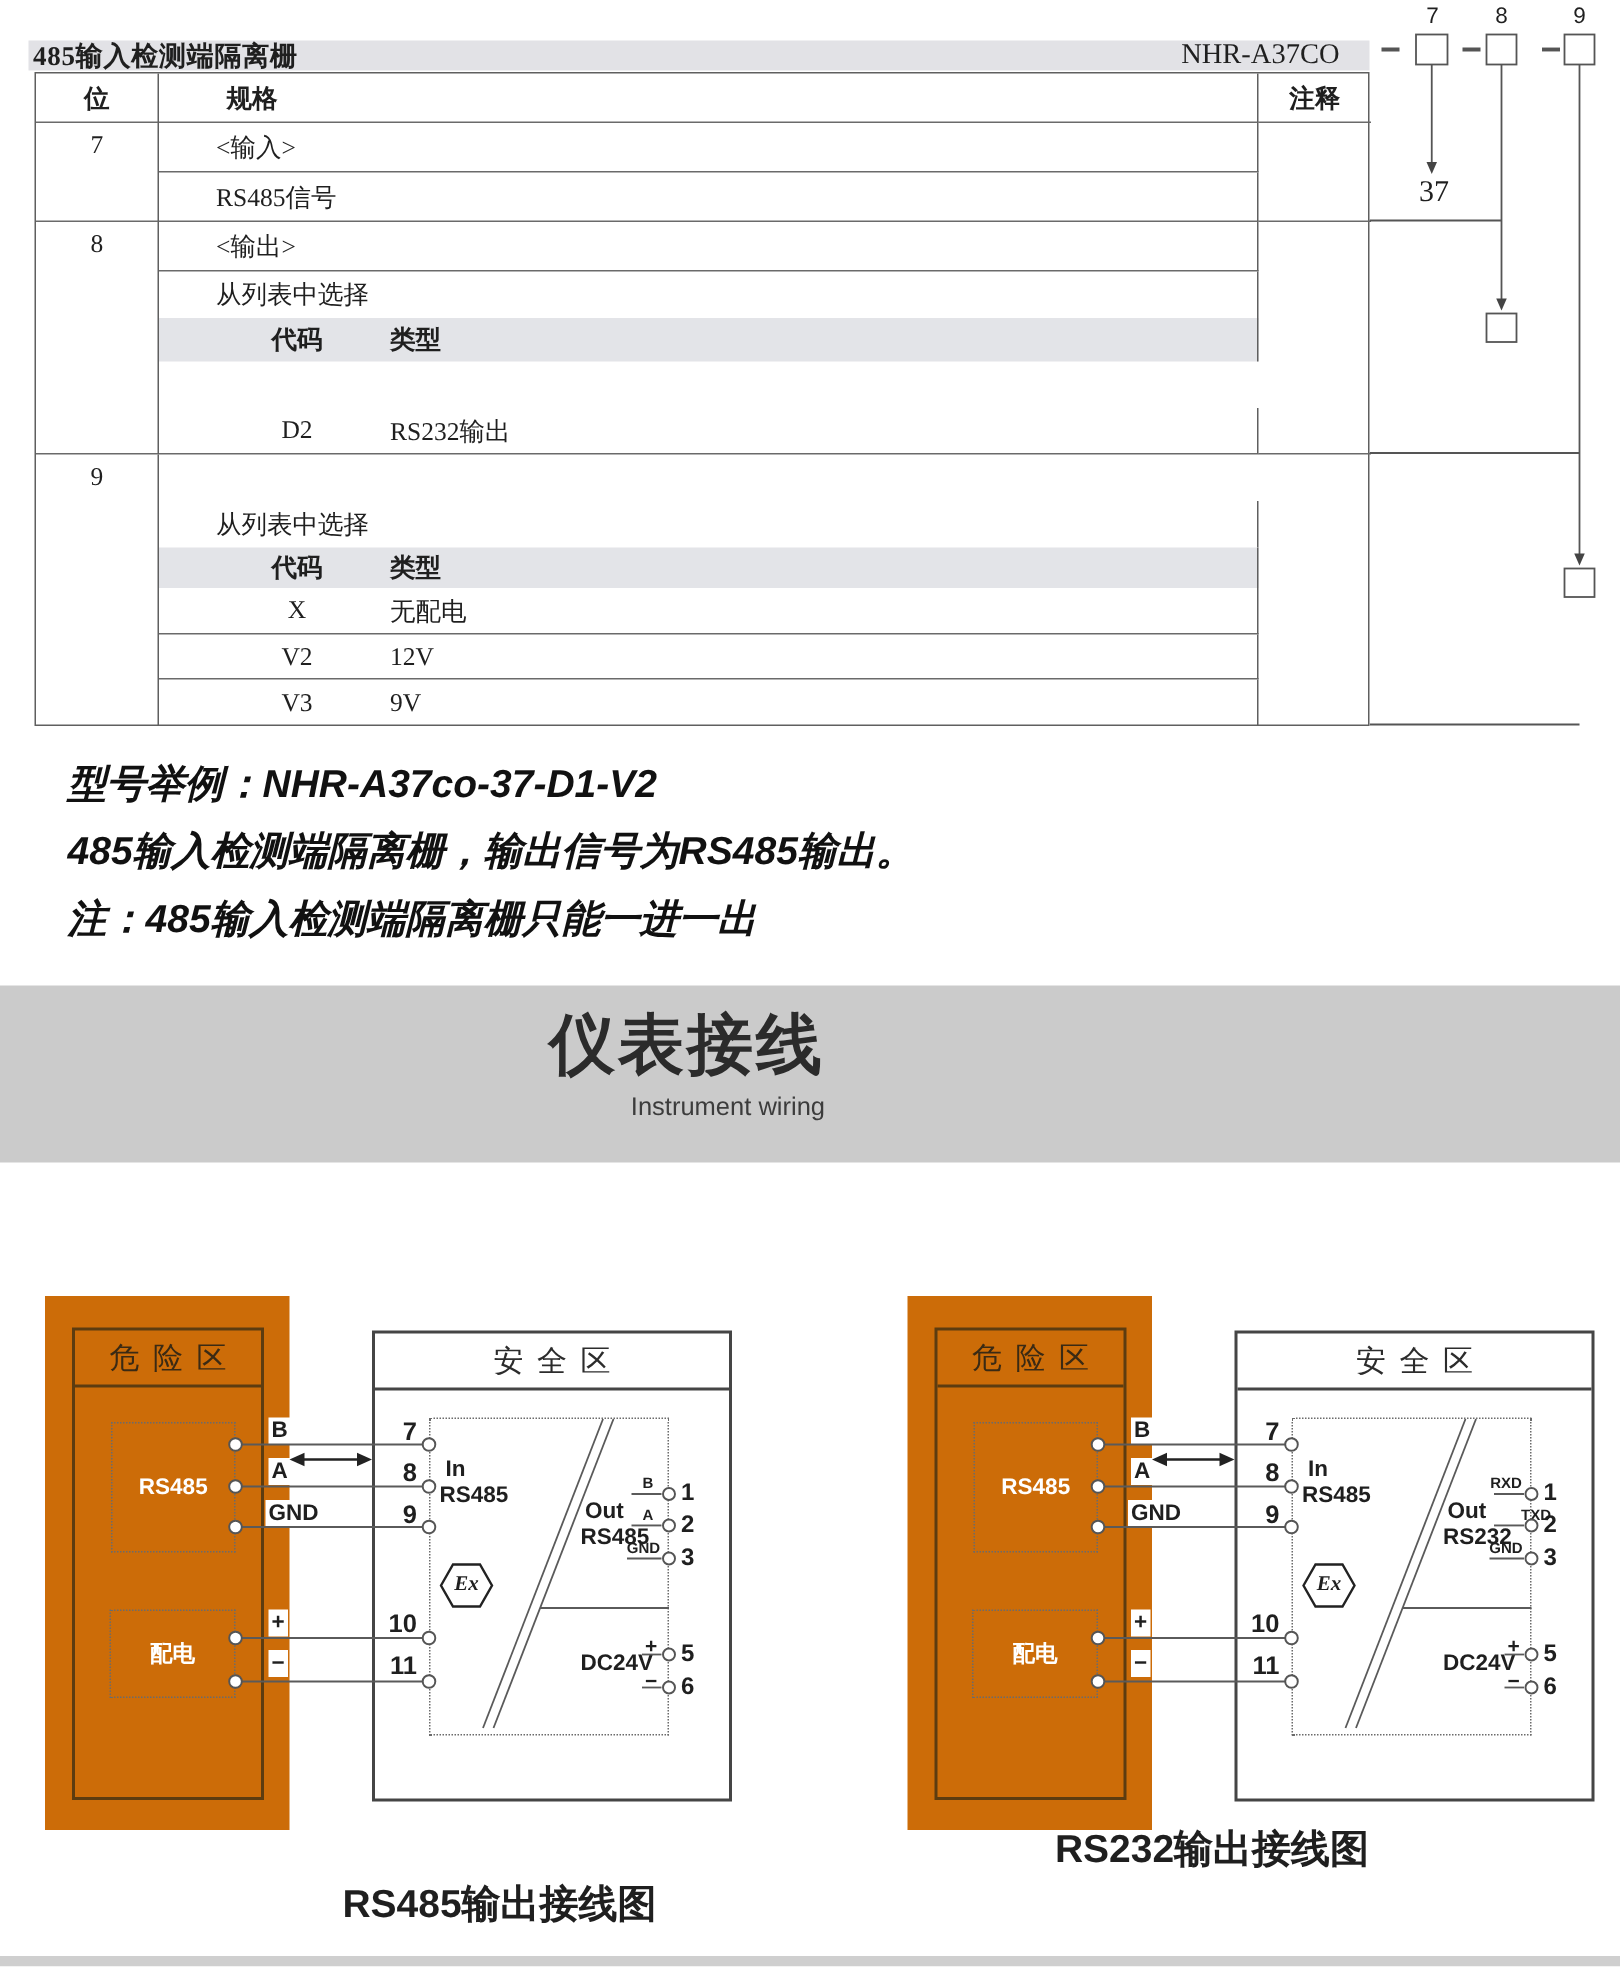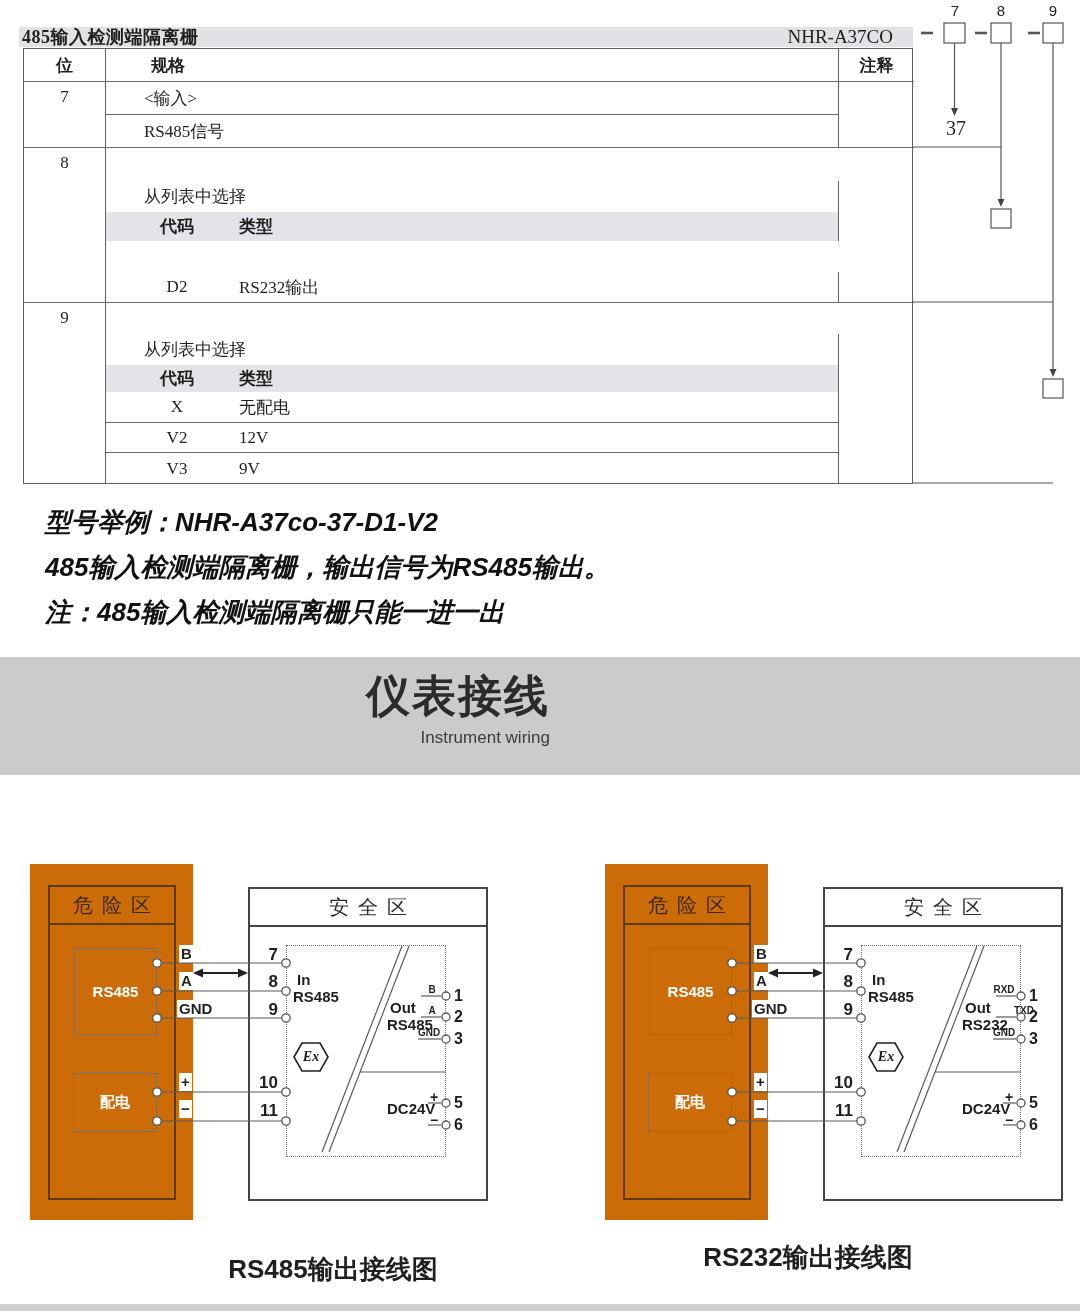--- a/index.html
+++ b/index.html
@@ -16,21 +16,21 @@
             padding-right:20px;}
 
   
   #seltable{left:23px;top:48px;width:890px;height:436px;display:grid;
             grid-template-columns:82px 733px 75px;
             grid-template-rows:33px 33px 33px 33px 31px 29px 31px 31px 31px 31px 27px 31px 30px 31px;
             border:1px solid #5f5f5f;box-sizing:border-box;
             font-family:"Liberation Serif","DejaVu Serif",serif;font-size:17px;}
   .cell{display:flex;align-items:center;box-sizing:border-box;}
   .vr1{border-right:1px solid #5f5f5f;}
-  .vr2{border-right:1px solid #5f5f5f;}
+  .vr2{border-right:1px solid #5f5f5f;padding-left:21px;}
   .bb {border-bottom:1px solid #6a6a6a;}
   .bit{justify-content:center;align-items:flex-start;padding-top:5px;}
   .hdr{font-weight:bold;}
   .plain{padding-left:38px;}
   .spec-hdr{padding-left:45px;}
   .note{justify-content:center;}
   .gray{background:var(--band_gray);}
   .code{display:inline-block;margin-left:32px;width:78px;text-align:center;}
   .type{display:inline-block;margin-left:23px;}
 
@@ -88,20 +88,23 @@
   <div class="cell vr1 bb bit" style="grid-area:4/1/9/2">8</div>
   <div class="cell vr1 bit" style="grid-area:9/1/15/2">9</div>
 
   <div class="cell vr2 bb plain" style="grid-area:2/2/3/3">
       <span>&lt;输入&gt;</span>
     </div>
   <div class="cell vr2 bb plain" style="grid-area:3/2/4/3">
       <span>RS485信号</span>
     </div>
 
+  <div class="cell vr2 bb plain" style="grid-area:4/2/5/3">
+      <span>&lt;输出&gt;</span>
+    </div>
   <div class="cell vr2 plain" style="grid-area:5/2/6/3">
       <span>从列表中选择</span>
     </div>
   <div class="cell vr2 gray hdr" style="grid-area:6/2/7/3">
       <span class="code">代码</span>
       <span class="type">类型</span>
     </div>
   <div class="cell vr2 bb" style="grid-area:8/2/9/3">
       <span class="code">D2</span>
       <span class="type">RS232输出</span>
@@ -325,15 +328,15 @@
       <circle cx="416" cy="141" r="4"></circle>
         <circle cx="416" cy="162" r="4"></circle>
         <circle cx="416" cy="184" r="4"></circle>
       <circle cx="416" cy="248" r="4"></circle>
         <circle cx="416" cy="270" r="4"></circle>
     </g>
   </svg>
 </div>
 
 <div class="abs caption" style="left:333px;top:1252px">RS485输出接线图</div>
-<div class="abs caption" style="left:808px;top:1240px">RS232输出接线图</div>
+<div class="abs caption" style="left:808px;top:1215px">RS232输出接线图</div>
 
 <div class="abs" id="bottomstrip"></div>
 
 </body></html>

